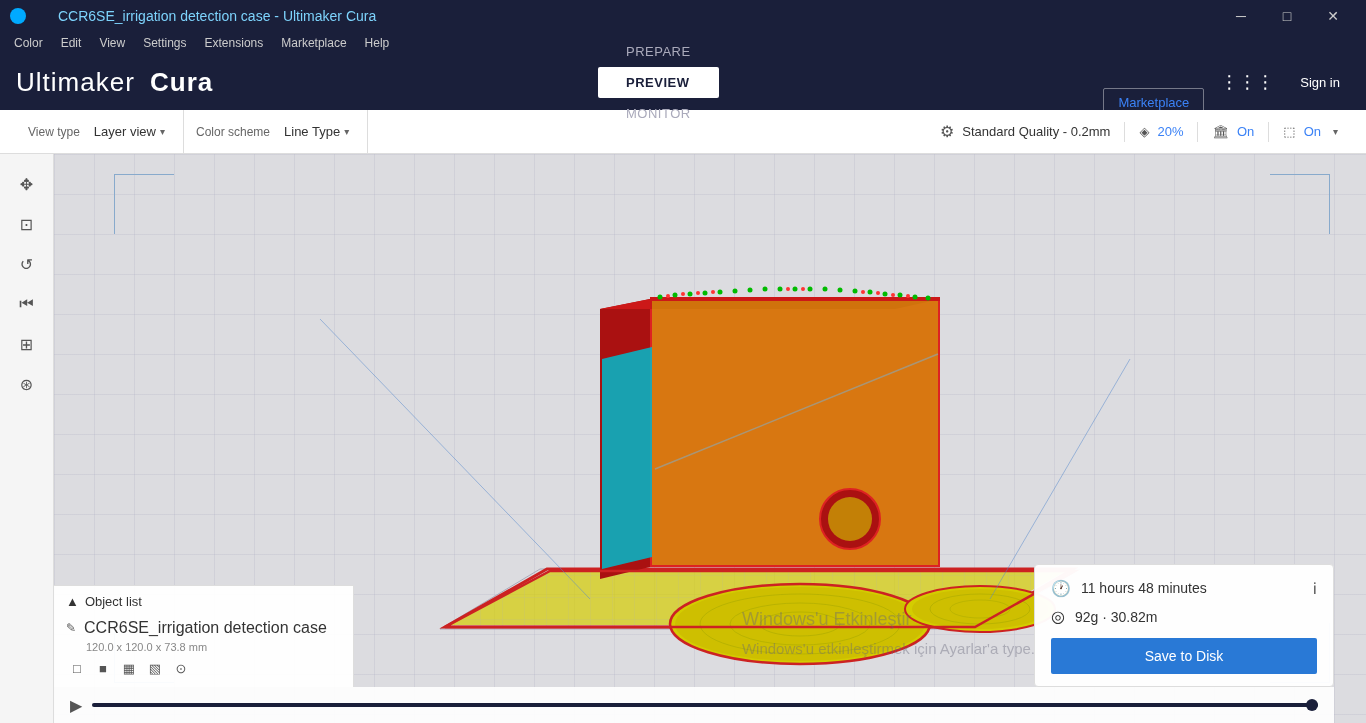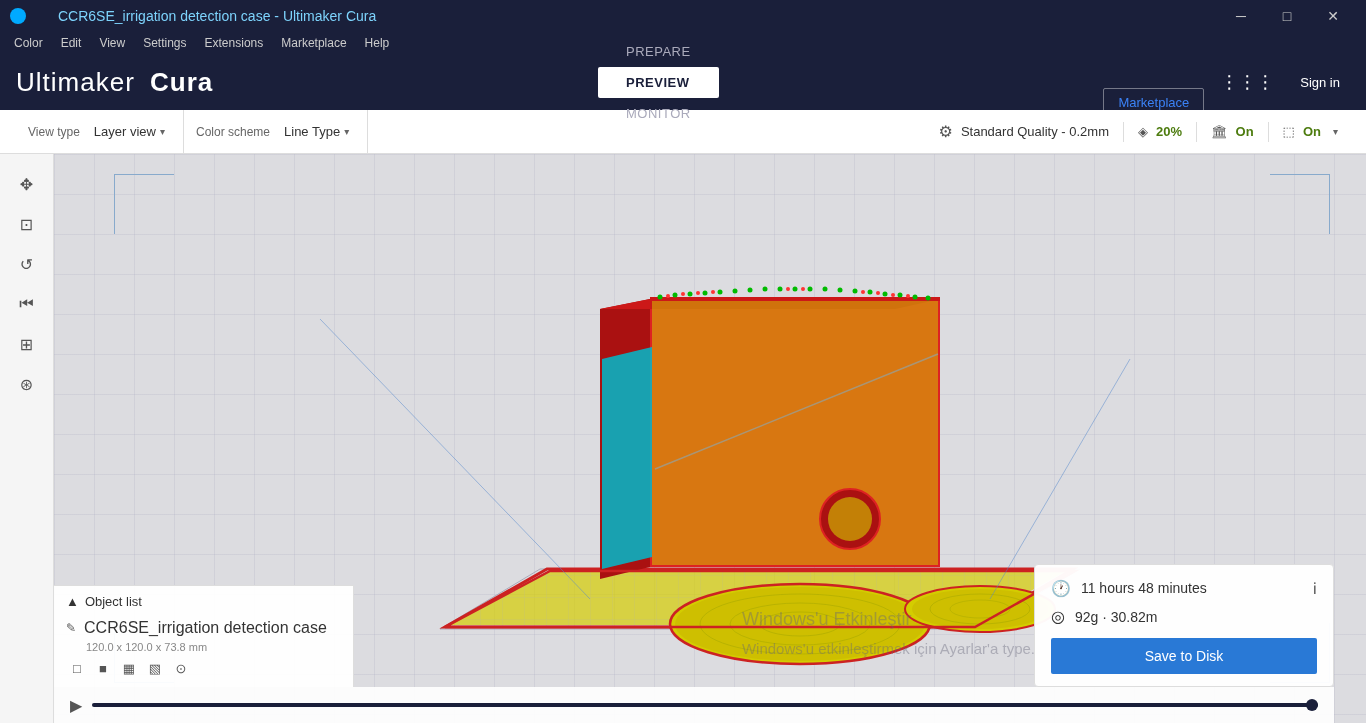--- a/index.html
+++ b/index.html
@@ -131,21 +131,21 @@
       display: flex; align-items: center; gap: 4px;
       cursor: pointer;
       padding: 4px 6px;
       border-radius: 2px;
     }
     .chevron-icon { color: #666; font-size: 10px; }
     .settings-icon { color: #555; font-size: 16px; }
 
     .quality-label { font-size: 13px; color: #333; }
 
-    .on-label { color: #4d7c0f; font-size: 13px; font-weight: bold; }
+    .on-label { color: #3b82f6; font-size: 13px; }
 
     
     #main {
       display: flex;
       height: calc(723px - 32px - 22px - 56px - 44px);
       position: relative;
     }
 
     
     #left-sidebar {

